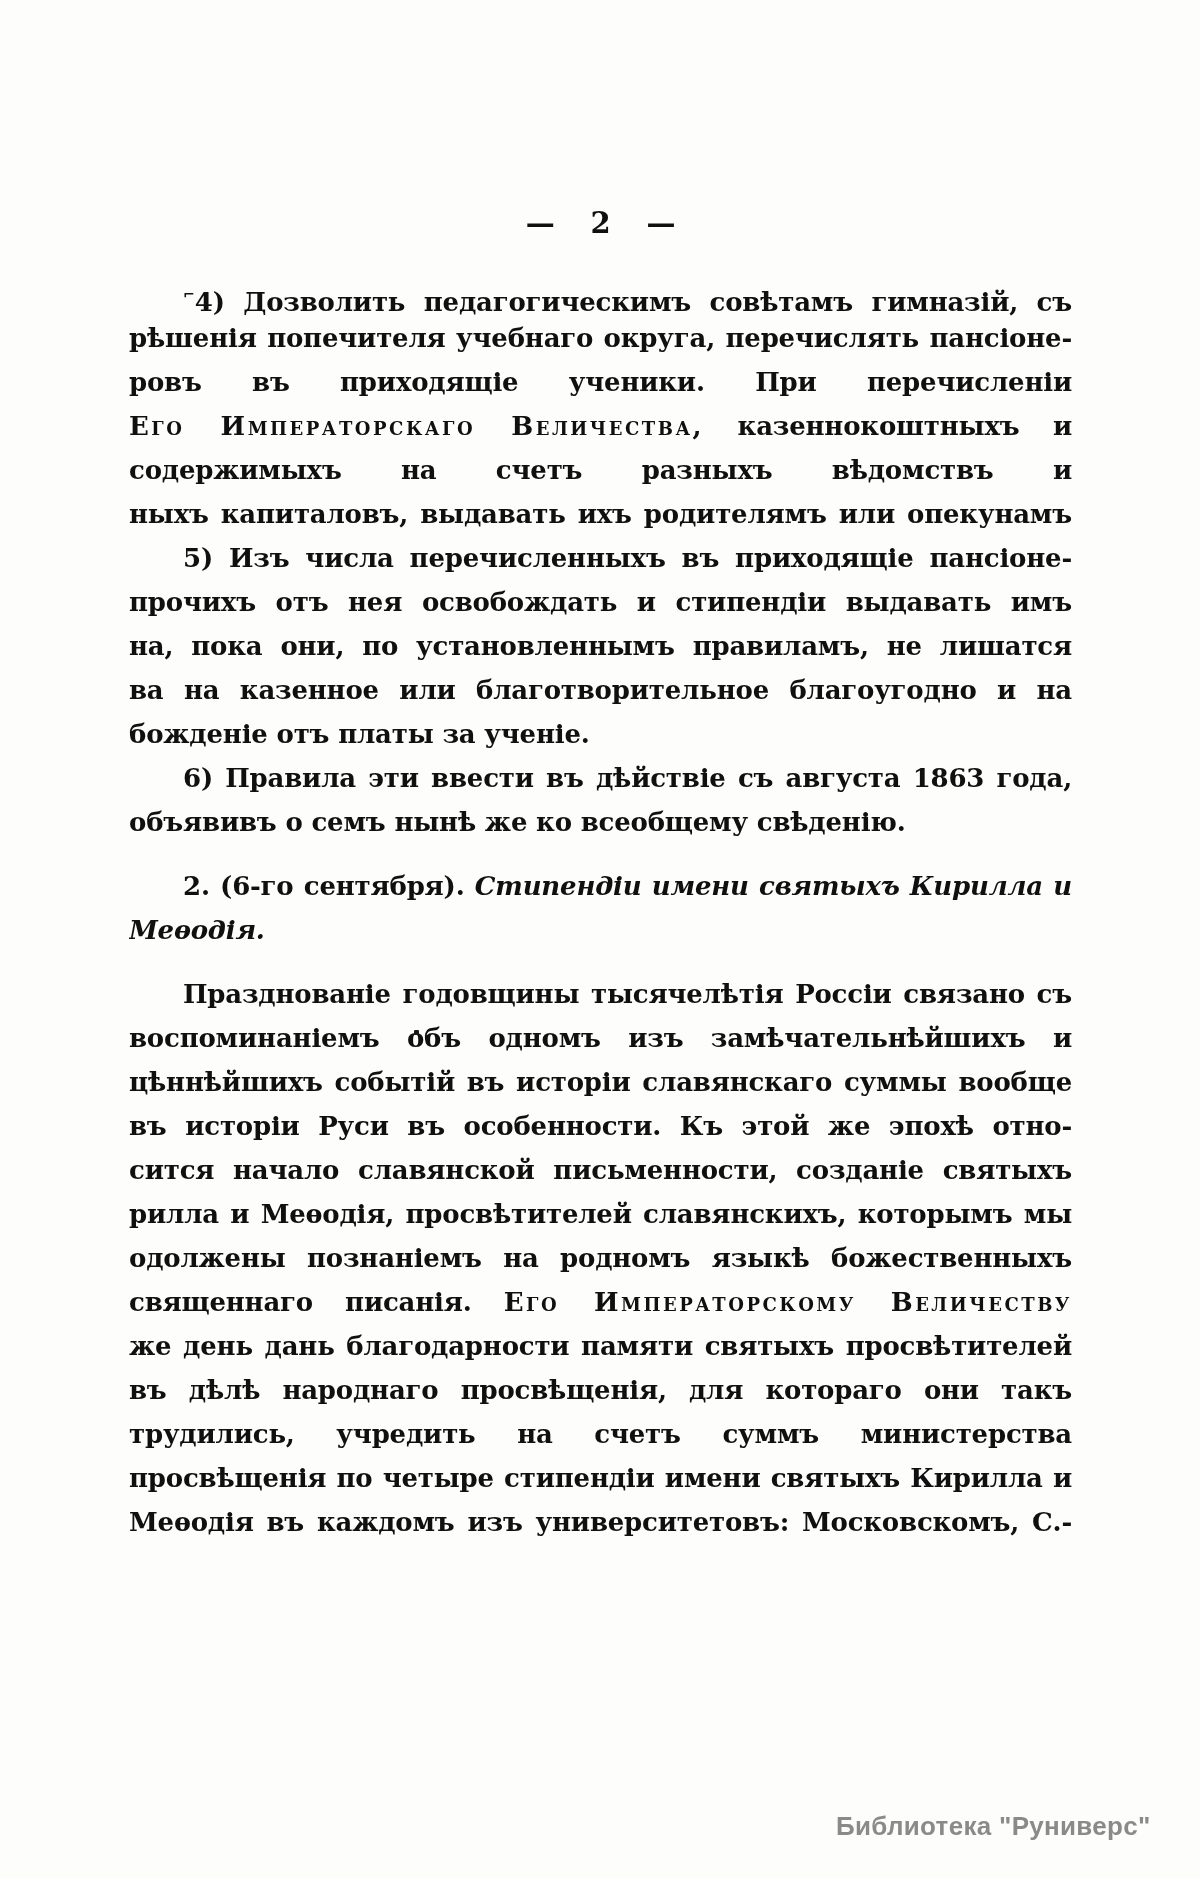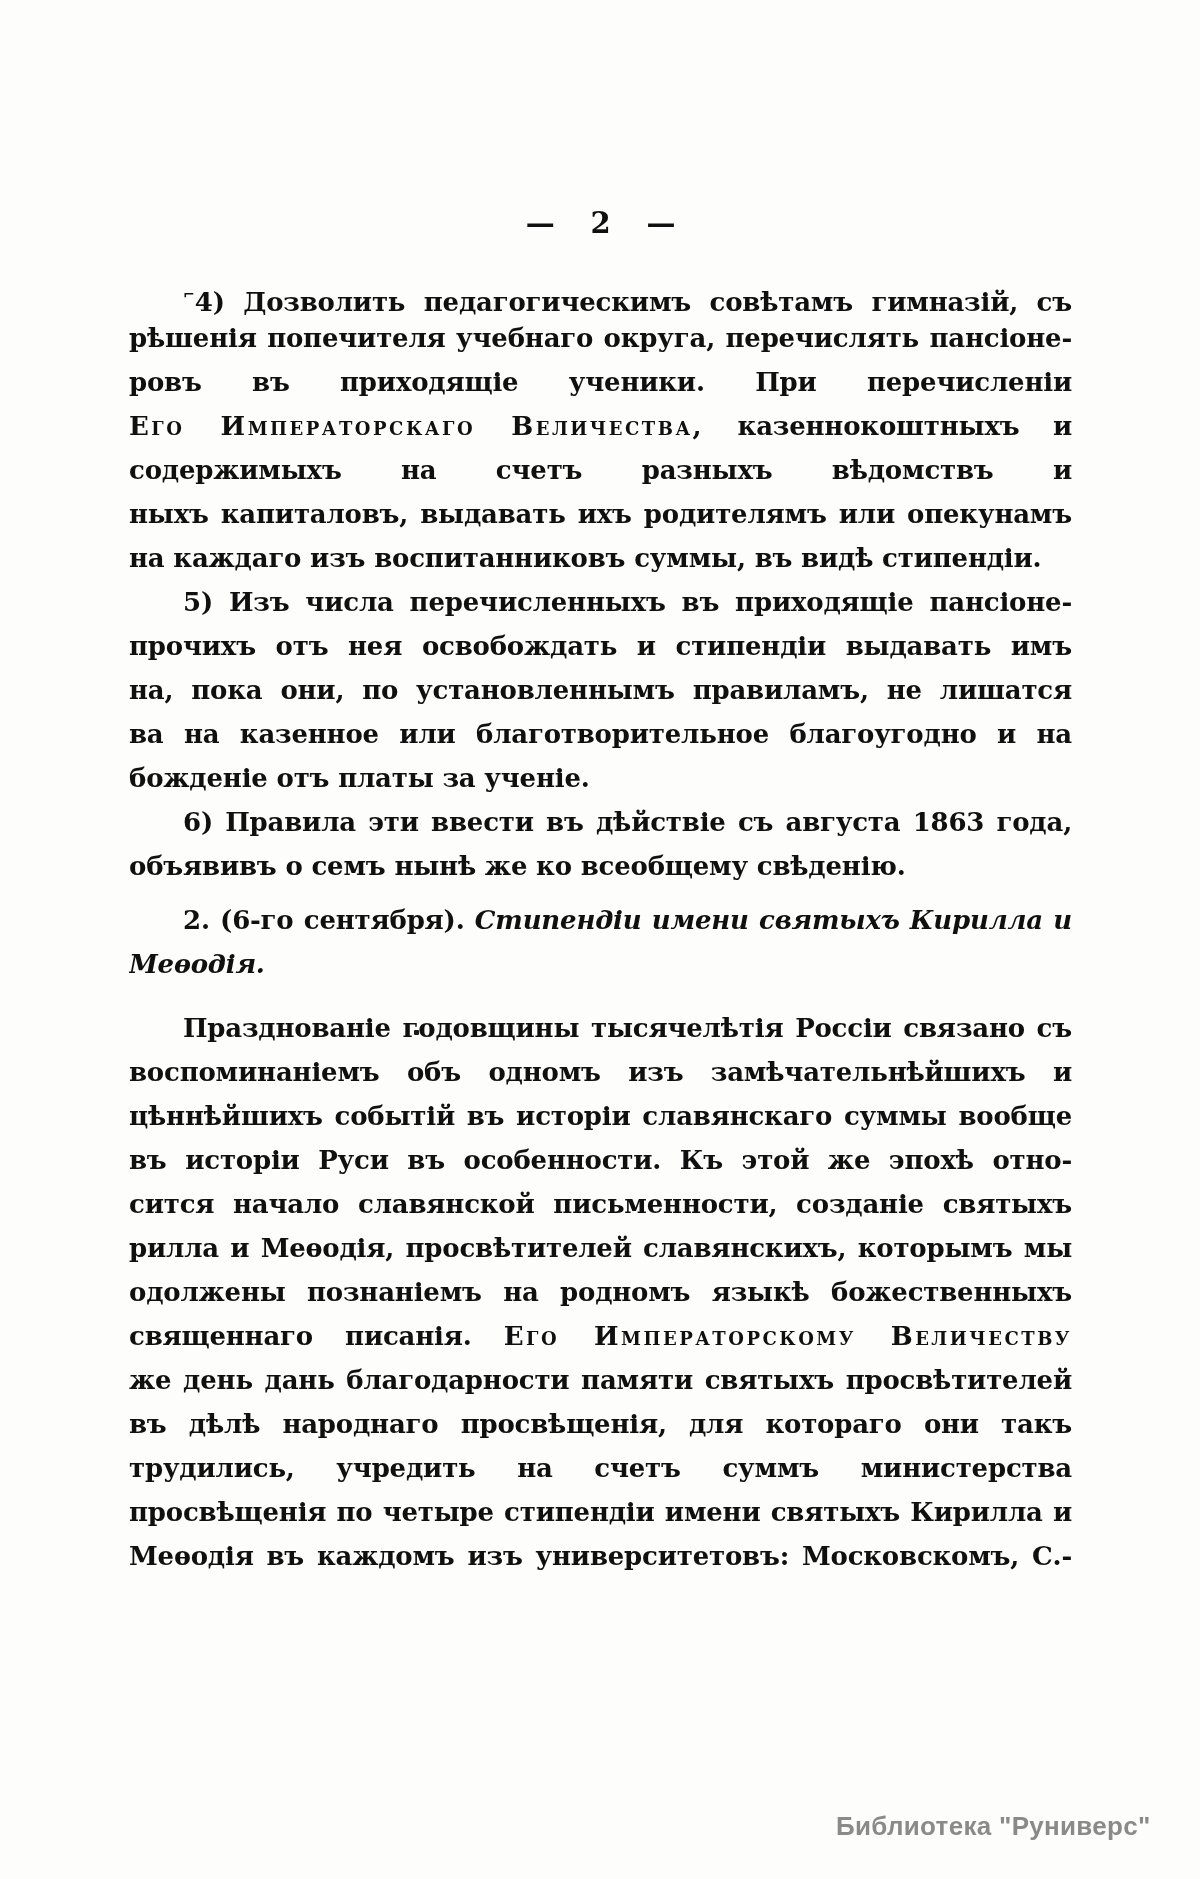--- a/index.html
+++ b/index.html
@@ -30,21 +30,21 @@
     height:44px;line-height:44px;
     text-align:justify;
     text-align-last:justify;
     overflow:hidden;
   }
   .line.first{text-indent:54px;}
   .line.end{text-align-last:left;}
   .sc{font-variant:small-caps;letter-spacing:2.5px;}
   .it{font-style:italic;}
   .artifact{font-size:14px;vertical-align:12px;letter-spacing:0;}
-  .heading-block{margin-top:10px;}
+  .heading-block{margin-top:20px;}
   .body-block{margin-top:20px;}
   .speck{
     position:absolute;left:414px;top:1030px;
     width:5px;height:5px;background:#1a1a1a;border-radius:1px;
   }
   .watermark{
     position:absolute;left:836px;top:1811px;
     font-family:"Liberation Sans", sans-serif;
     font-weight:700;
     font-size:26px;
@@ -64,21 +64,20 @@
       <span>—</span>
     </div>
 
     <div>
         <div class="line first"><span class="artifact">⌐</span><span>4) Дозволить педагогическимъ совѣтамъ гимназій, съ раз-</span></div>
         <div class="line"><span>рѣшенія попечителя учебнаго округа, перечислять пансіоне-</span></div>
         <div class="line"><span>ровъ въ приходящіе ученики. При перечисленіи пансіонеровъ</span></div>
         <div class="line"><span class="sc">Его Императорскаго Величества,</span><span> казеннокоштныхъ и</span></div>
         <div class="line"><span>содержимыхъ на счетъ разныхъ вѣдомствъ и благотворитель-</span></div>
         <div class="line"><span>ныхъ капиталовъ, выдавать ихъ родителямъ или опекунамъ</span></div>
-        <div class="line end"><span>на каждаго изъ воспитанниковъ суммы, въ видѣ стипендіи.</span></div>
       </div>
     <div>
         <div class="line first"><span>5) Изъ числа перечисленныхъ въ приходящіе пансіоне-</span></div>
         <div class="line"><span>прочихъ отъ нея освобождать и стипендіи выдавать имъ спол-</span></div>
         <div class="line"><span>на, пока они, по установленнымъ правиламъ, не лишатся пра-</span></div>
         <div class="line"><span>ва на казенное или благотворительное благоугодно и на осво-</span></div>
         <div class="line end"><span>божденіе отъ платы за ученіе.</span></div>
       </div>
     <div>
         <div class="line first"><span>6) Правила эти ввести въ дѣйствіе съ августа 1863 года,</span></div>

